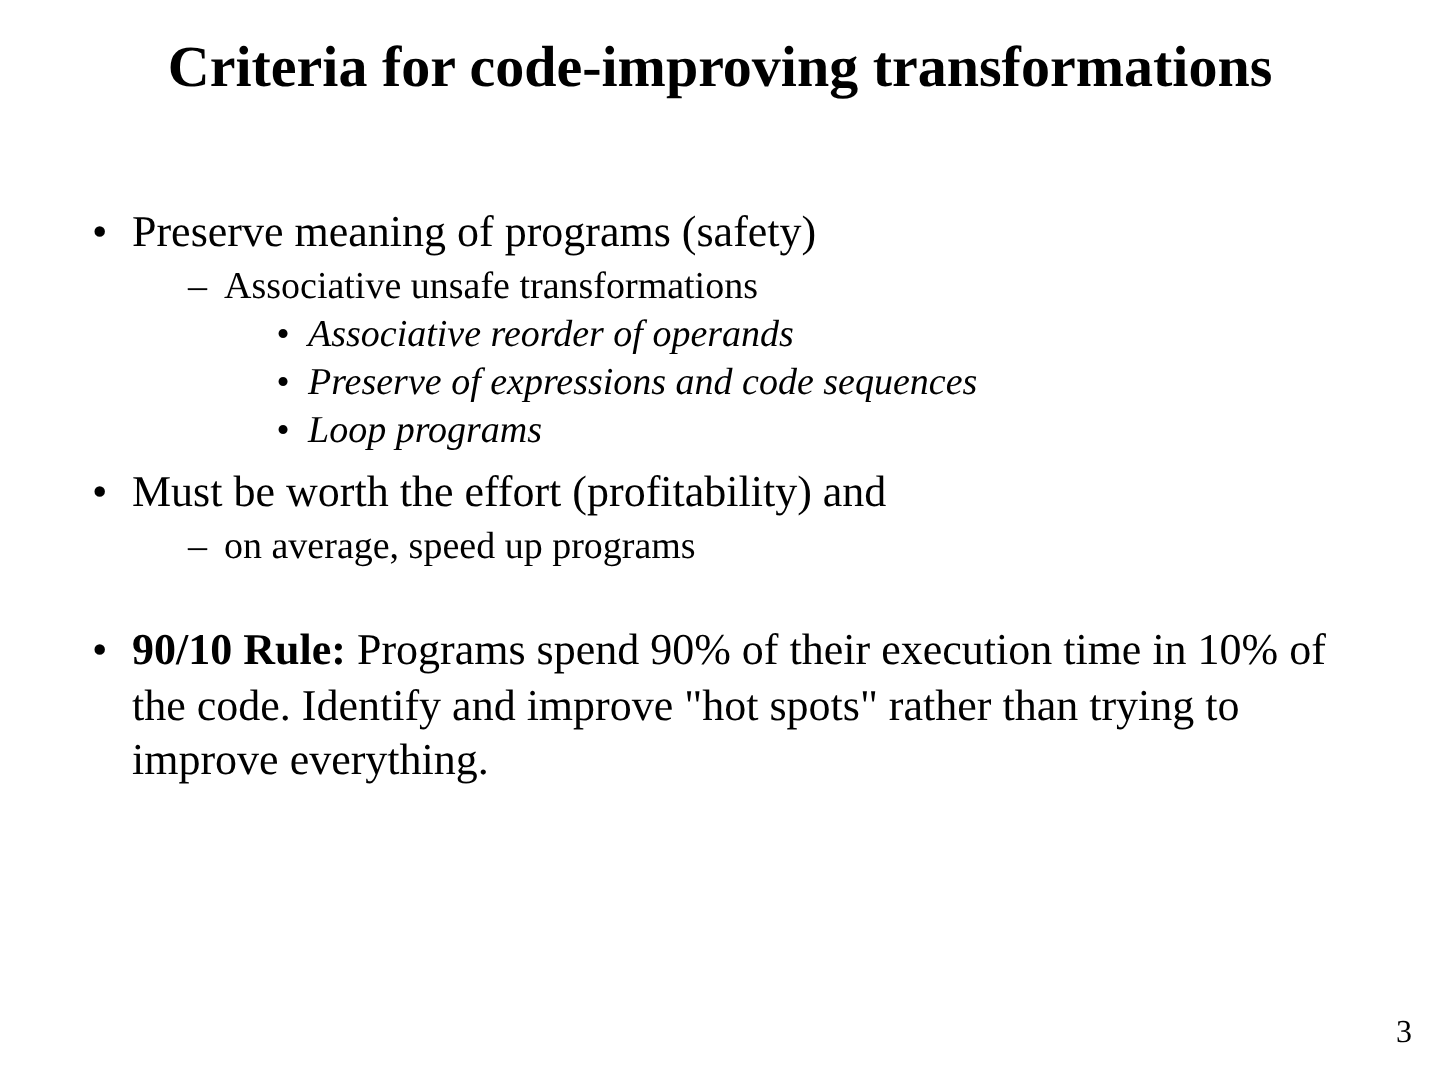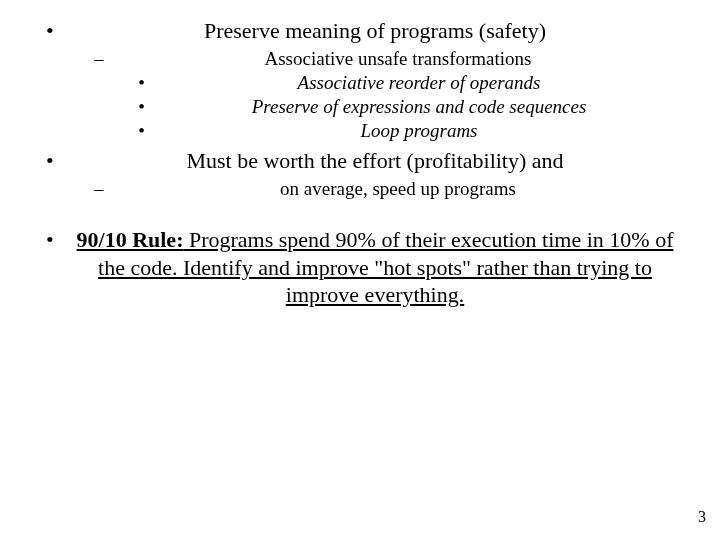--- a/index.html
+++ b/index.html
@@ -1,36 +1,37 @@
 <!DOCTYPE html>
 <html><head>
 <meta charset="utf-8">
 <style>
   * { margin: 0; padding: 0; box-sizing: border-box; }
   html, body { width: 720px; height: 540px; background: #fff; font-family: "Times New Roman", Times, serif; color: #000; }
   .slide { width: 720px; height: 540px; position: relative; padding: 18px 36px 0 36px; }
   .title { font-size: 29px; font-weight: bold; text-align: center; margin-bottom: 52px; }
-  ul.level1 { list-style: none; padding-left: 6px; text-align: center; }
+  ul.level1 { list-style: none; padding-left: 6px; }
   ul.level1 > li { font-size: 22px; margin-bottom: 6px; position: relative; padding-left: 24px; }
   ul.level1 > li::before { content: "•"; position: absolute; left: 4px; top: 0; }
   ul.level2 { list-style: none; padding-left: 24px; margin-top: 4px; }
   ul.level2 > li { font-size: 19px; margin-bottom: 2px; position: relative; padding-left: 22px; }
   ul.level2 > li::before { content: "–"; position: absolute; left: 4px; top: 0; }
   ul.level3 { list-style: none; padding-left: 22px; margin-top: 2px; }
   ul.level3 > li { font-size: 19px; margin-bottom: 2px; position: relative; padding-left: 20px; font-style: italic; }
   ul.level3 > li::before { content: "•"; position: absolute; left: 4px; top: 0; }
   .gap { height: 20px; }
   .bold { font-weight: bold; }
   .pagenum { position: absolute; right: 14px; bottom: 14px; font-size: 16px; }
-  .b3 { line-height: 1.25; text-decoration: underline; }
+  .b3 { line-height: 1.25; }
 </style>
 </head>
 <body>
 
 <div class="slide">
+  <div class="title">Criteria for code-improving transformations</div>
 
   <ul class="level1">
     <li>
       <span>Preserve meaning of programs (safety)</span>
       <ul class="level2">
         <li>
           <span>Associative unsafe transformations</span>
           <ul class="level3">
             <li><span>Associative reorder of operands</span></li>
             <li><span>Preserve of expressions and code sequences</span></li>

